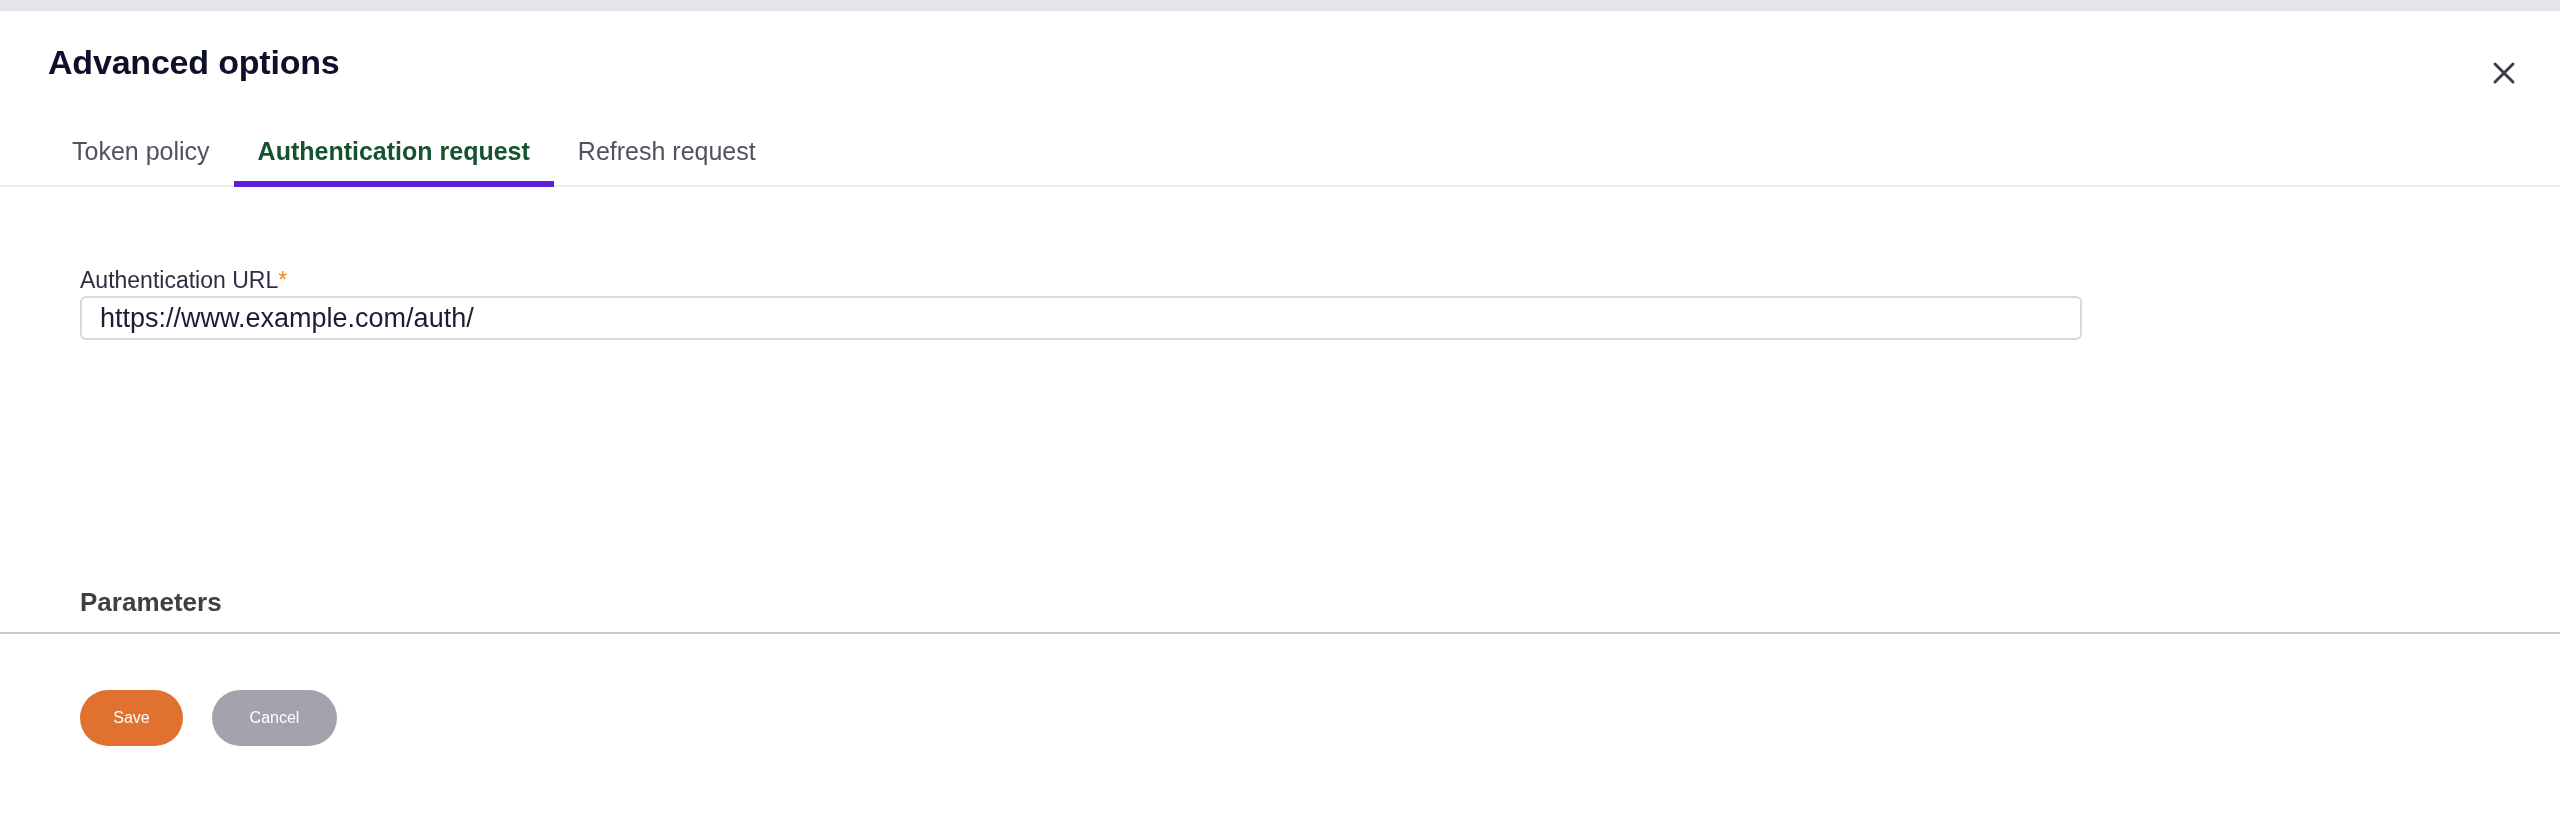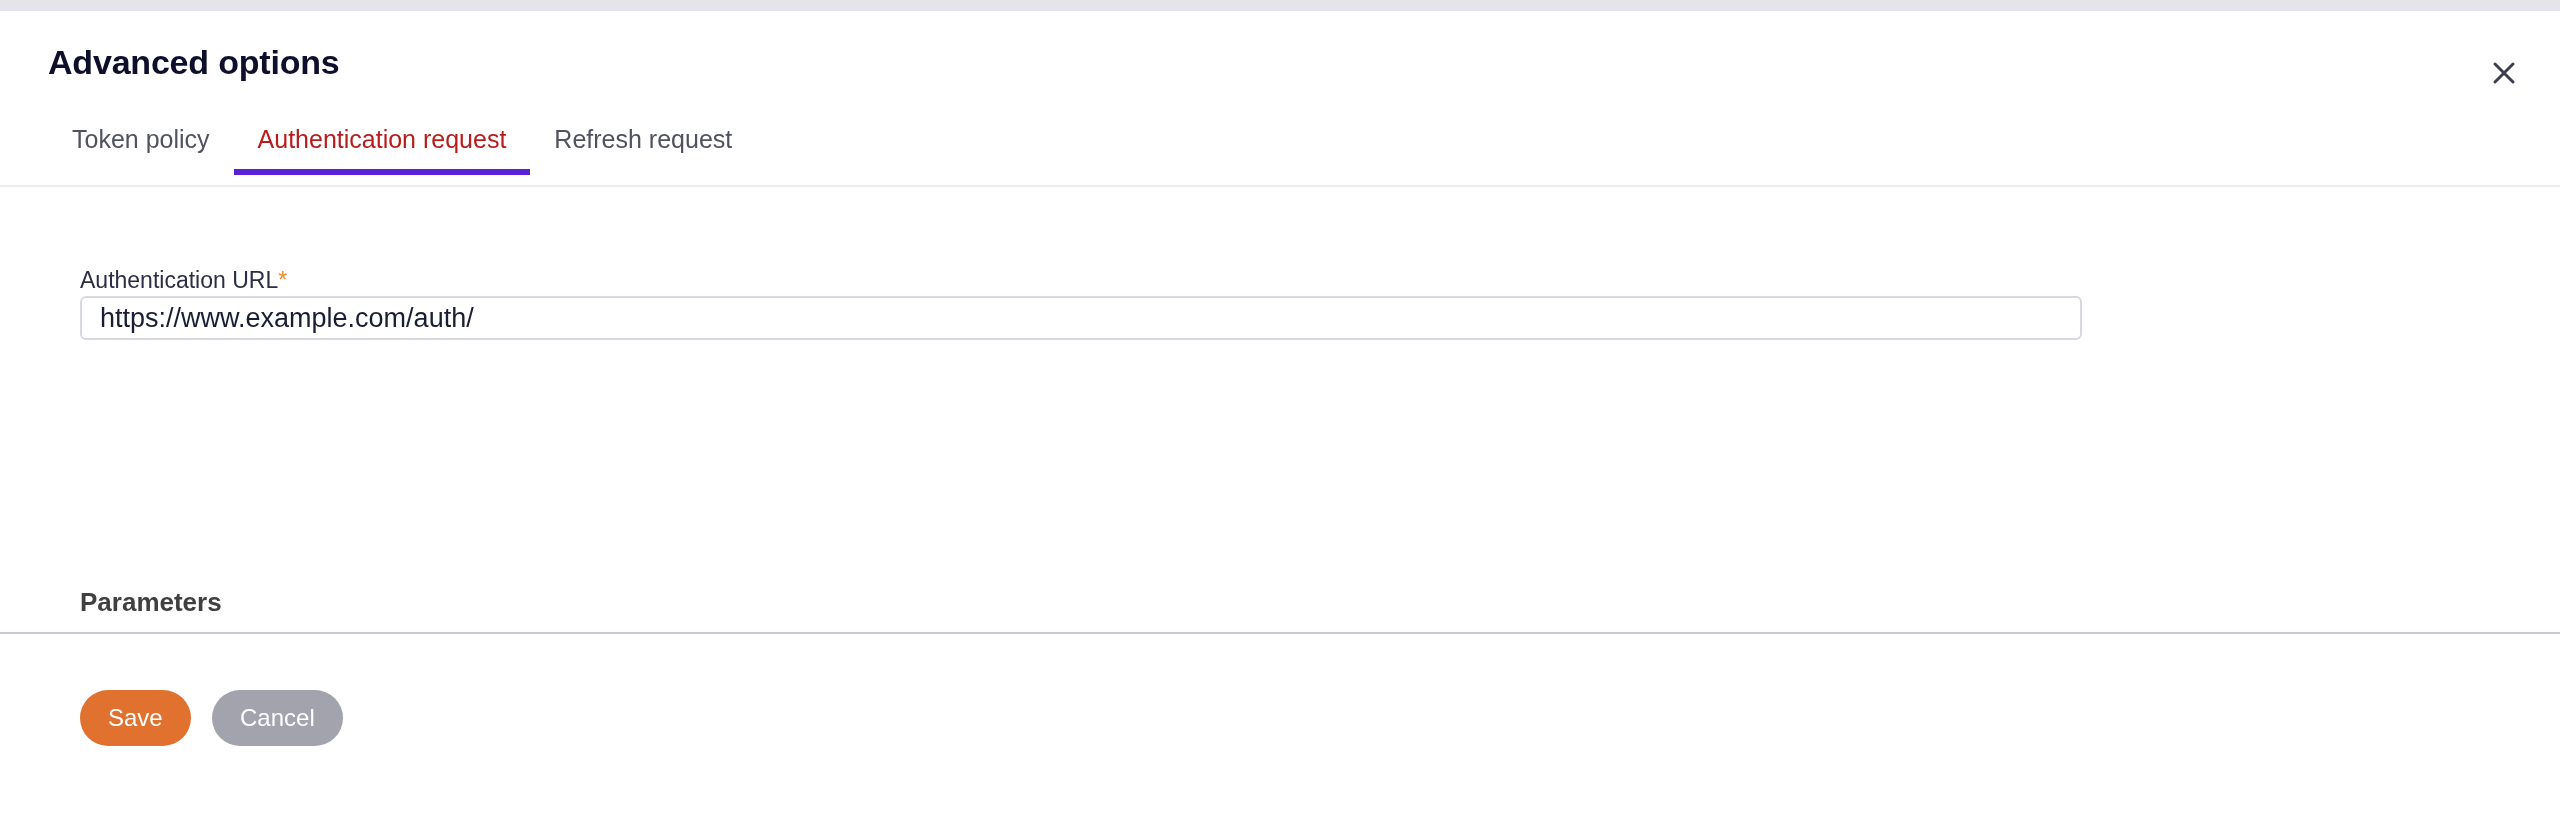--- a/index.html
+++ b/index.html
@@ -68,39 +68,39 @@
     position: absolute;
     top: 116px; left: 0;
     width: 2560px;
     height: 71px;
     border-bottom: 2px solid #ececf0;
     background: #ffffff;
   }
   .tabs-inner {
     position: absolute;
     left: 48px;
-    bottom: 12px;
+    bottom: 0;
     display: flex;
     align-items: flex-end;
     height: 71px;
   }
   .tab {
     position: relative;
     font-size: 25px;
     color: #50525f;
     padding: 0 24px 19px 24px;
     cursor: pointer;
     white-space: nowrap;
     background: transparent;
     border: none;
     font-family: "Liberation Sans", sans-serif;
   }
   .tab.active {
-    color: #b91c1c;
-    font-weight: 400;
+    color: #14532d;
+    font-weight: 700;
     text-align: center;
   }
   .tab.active::after {
     content: "";
     position: absolute;
     left: 0;
     right: 0;
     bottom: -2px;
     height: 6px;
     background: #5b21d8;
@@ -214,21 +214,21 @@
     width: 2560px;
     height: 182px;
     background: #ffffff;
   }
   .btn {
     position: absolute;
     top: 56px;
     height: 56px;
     border: none;
     border-radius: 28px;
-    font-size: 24px;
+    font-size: 16px;
     color: #ffffff;
     cursor: pointer;
     font-family: "Liberation Sans", sans-serif;
     padding: 0 28px;
   }
   .btn-save {
     left: 80px;
     background: #e0712f;
     min-width: 103px;
   }

